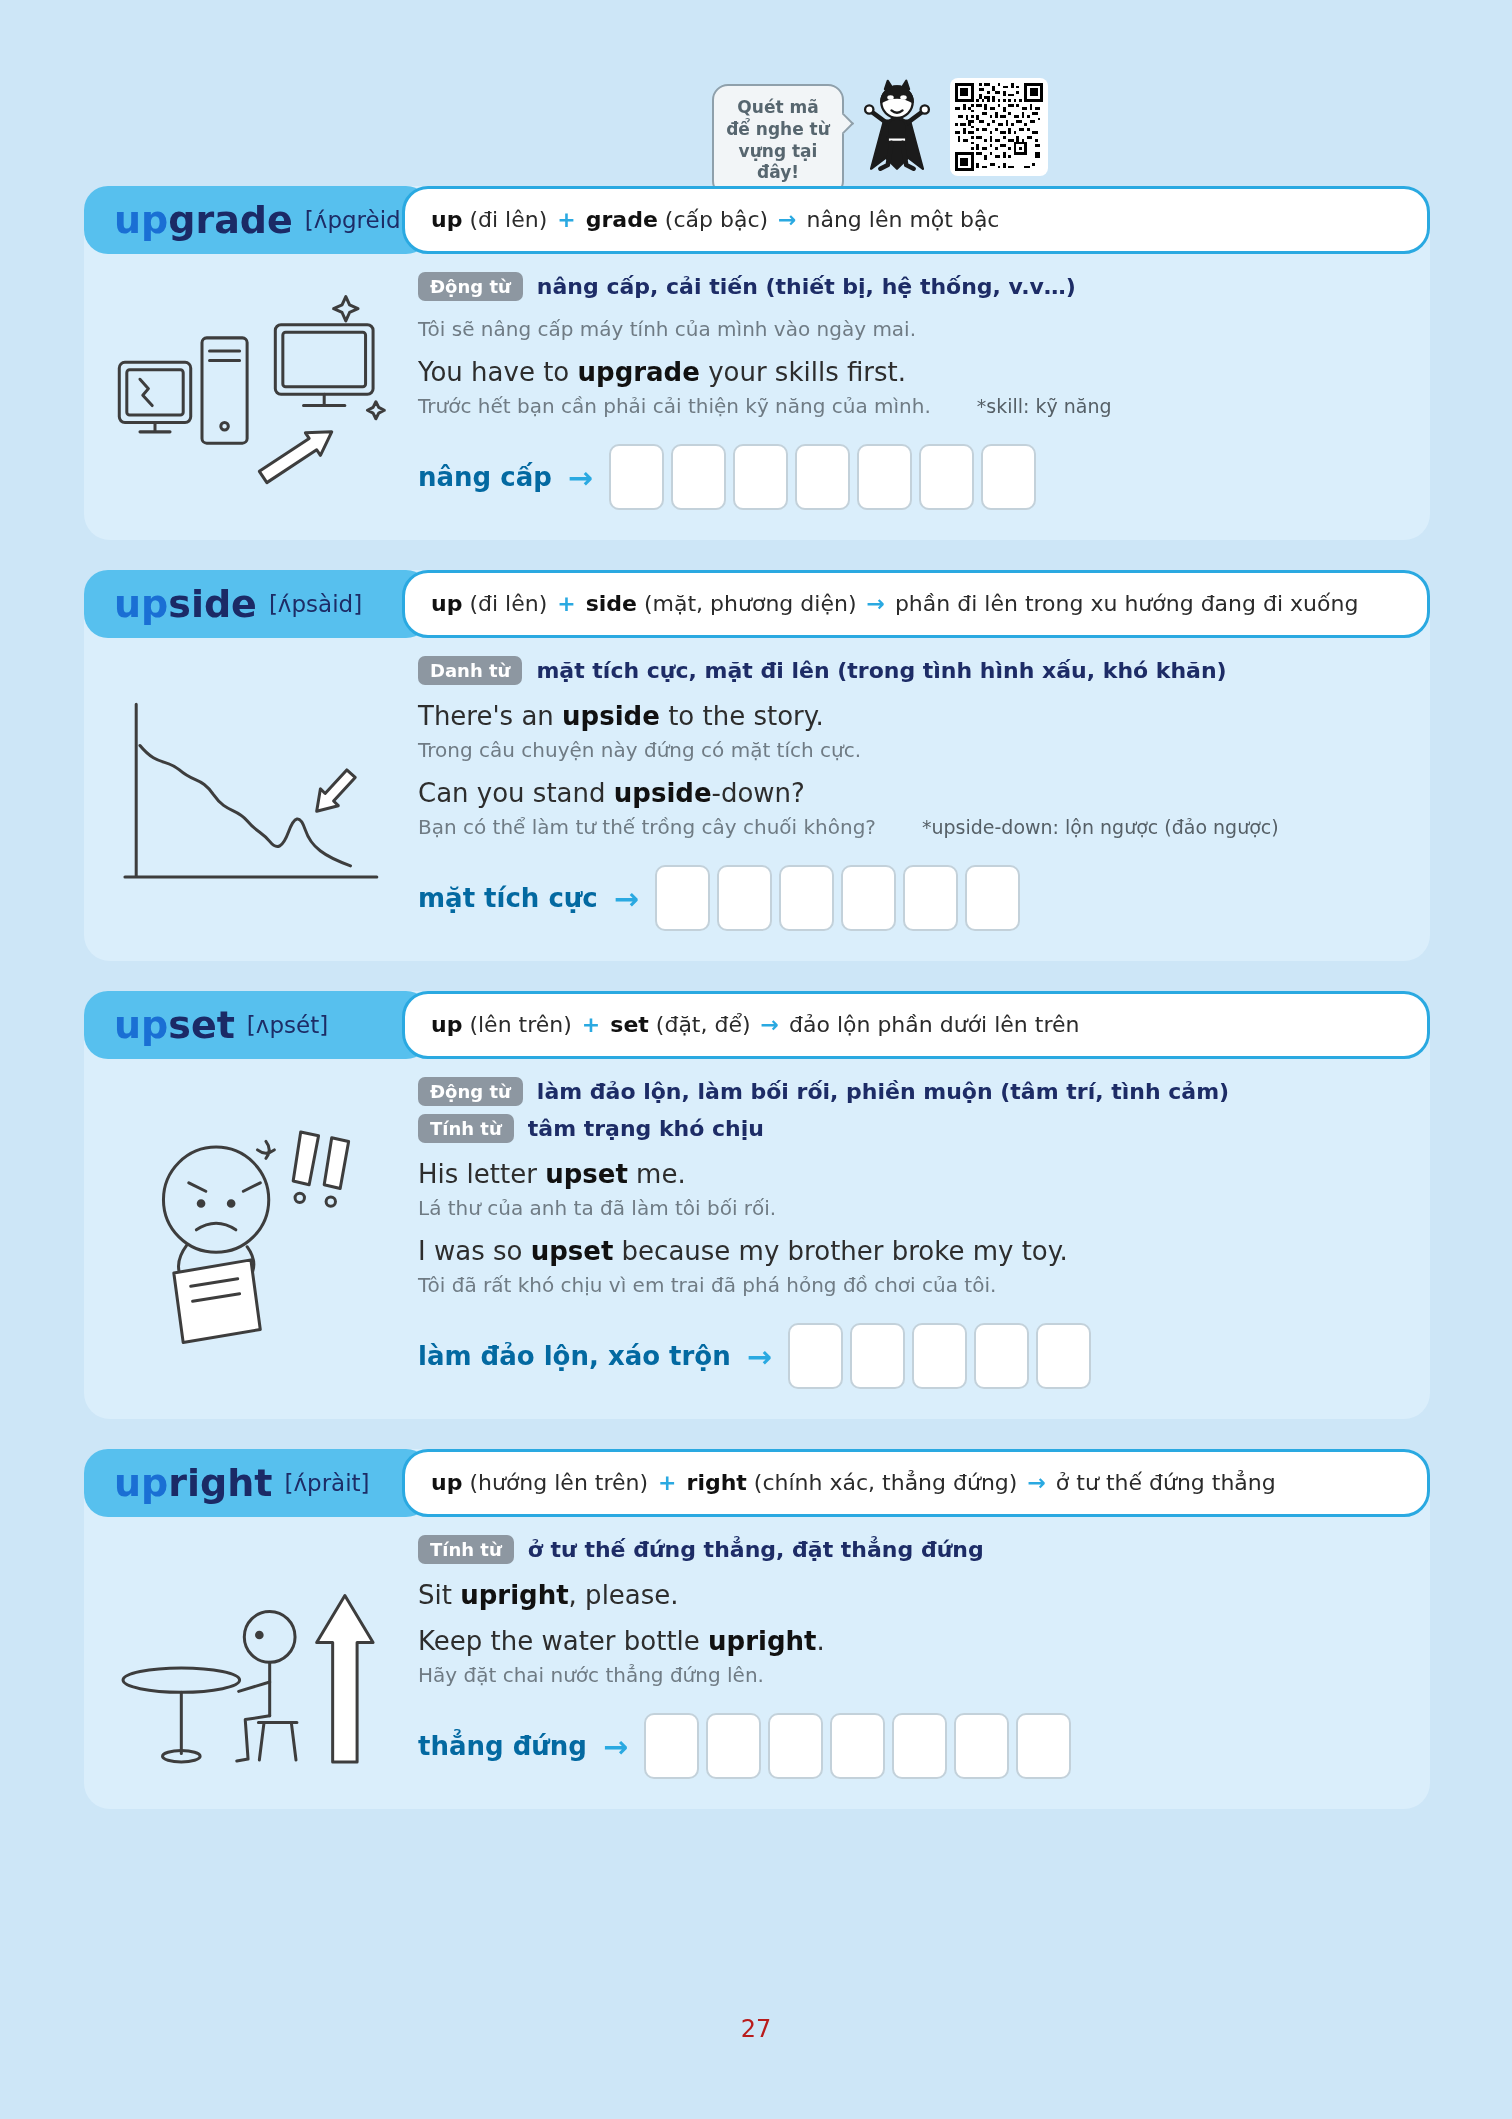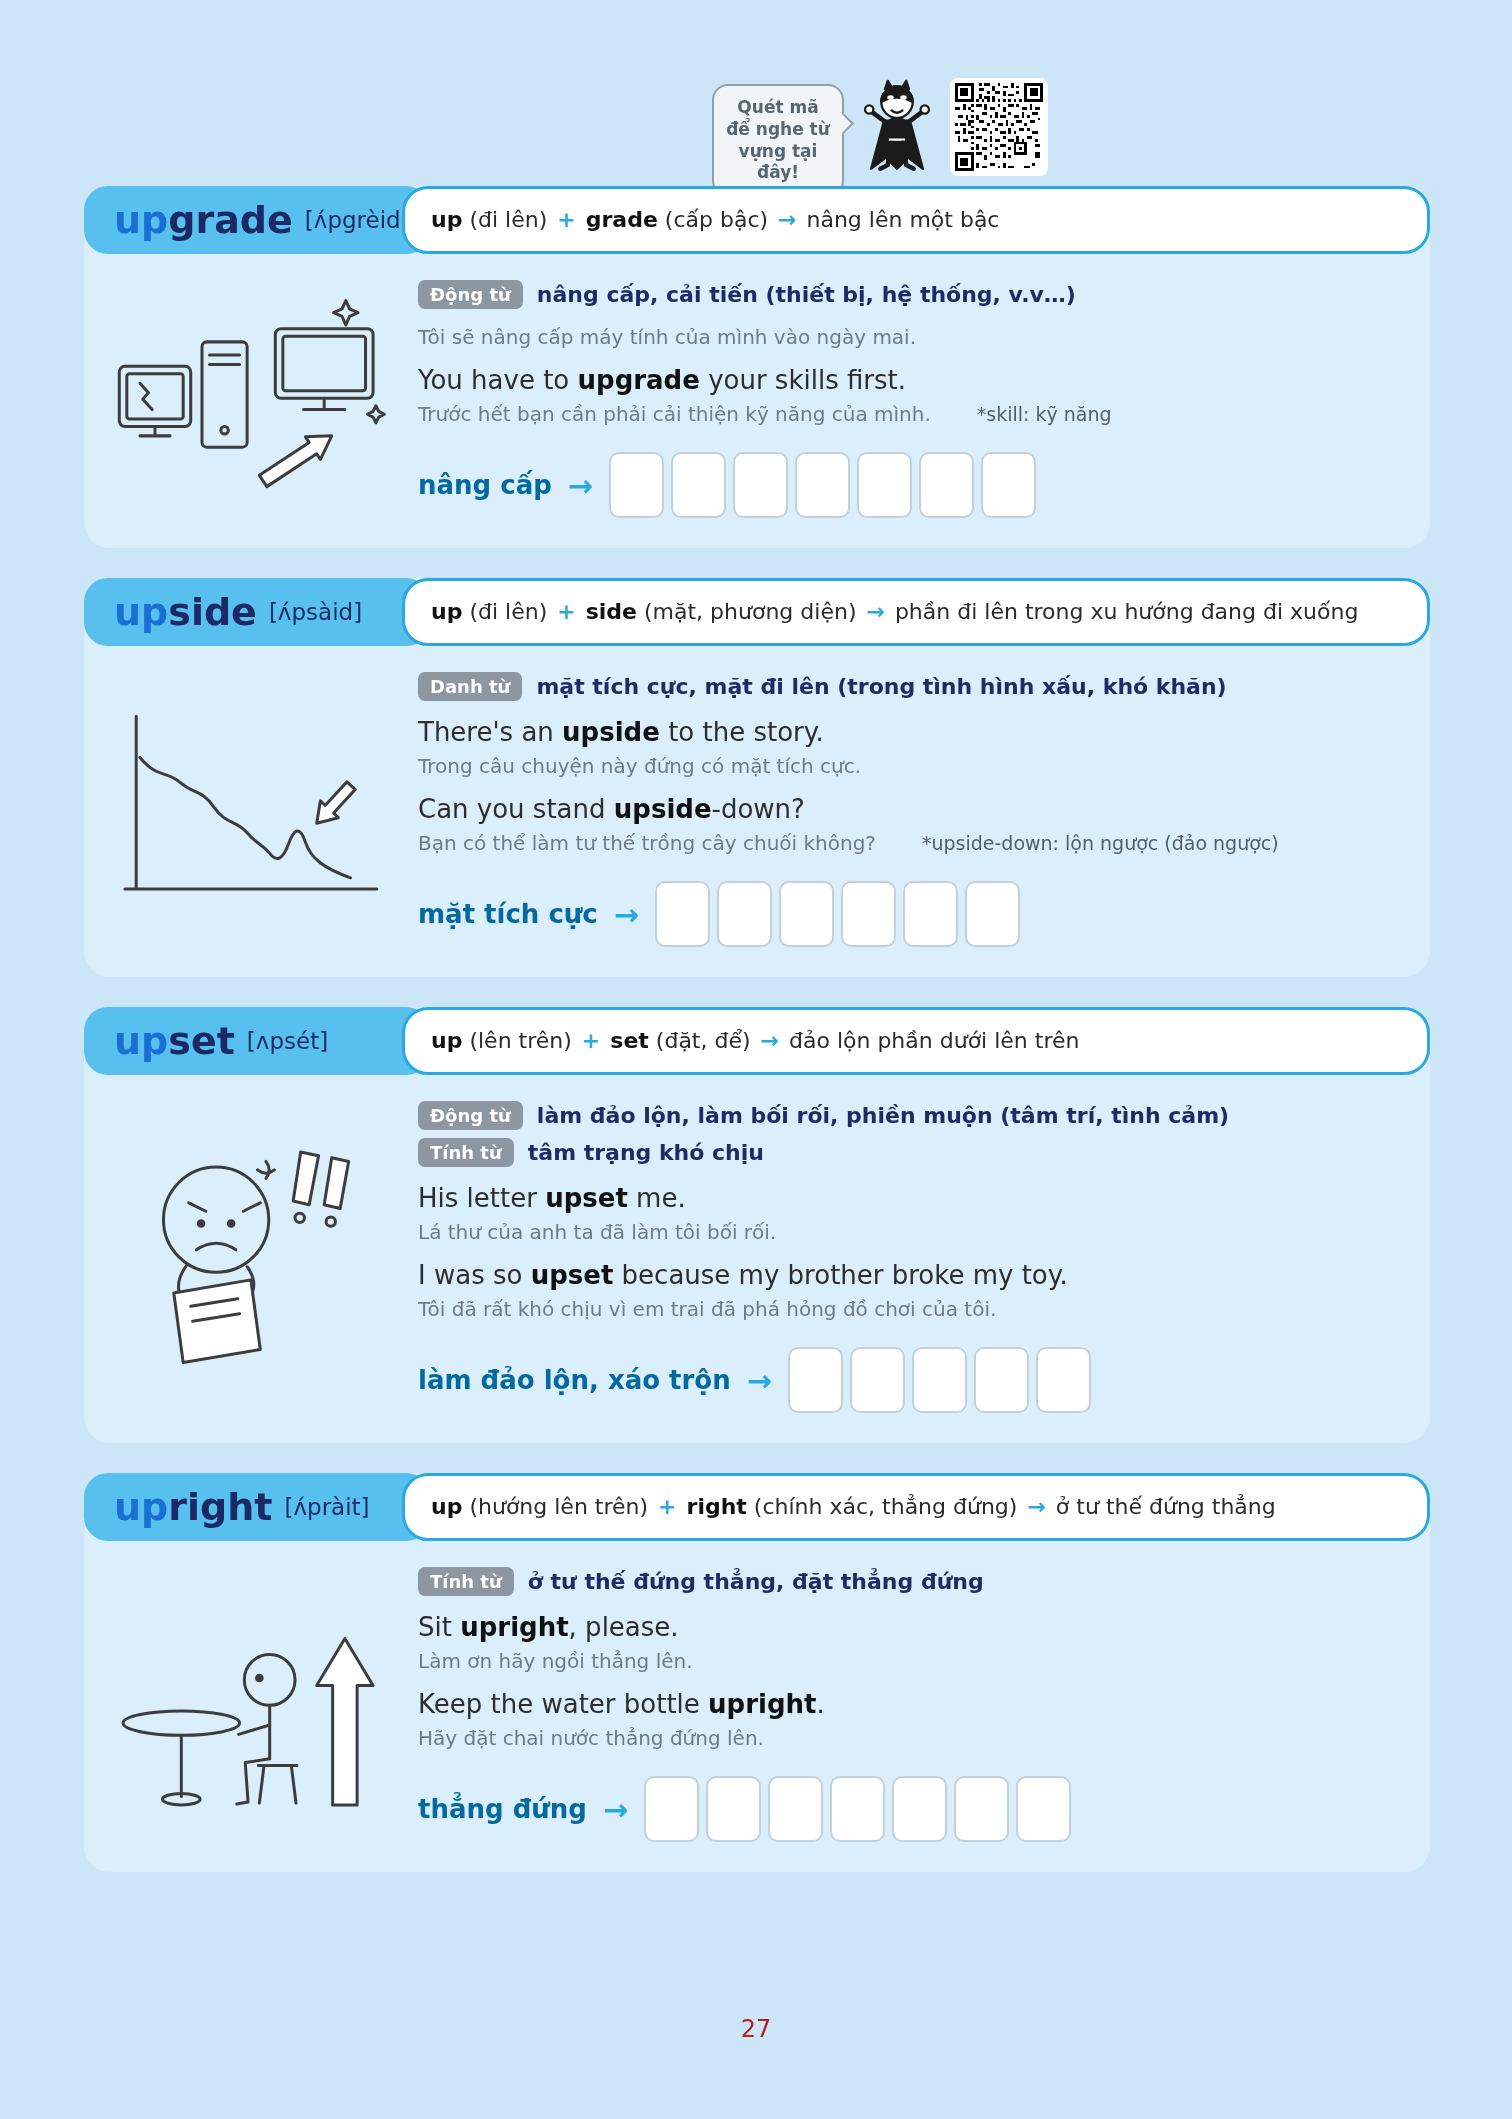--- a/index.html
+++ b/index.html
@@ -44,21 +44,21 @@
     display:flex; align-items:center; padding:3px 26px;
   }
   .formula { font-size:22px; color:#2b2b2b; line-height:1.45; }
   .formula b { color:#111; }
   .plus, .farrow { color:#2aa9e1; font-weight:bold; padding:0 3px; }
 
   .entry-body { display:flex; }
   .illus { flex:0 0 330px; display:flex; align-items:center; justify-content:center; padding:16px 8px; }
   .illus svg { width:282px; display:block; }
   .sketch { fill:none; stroke:#3d3d3d; stroke-width:3.2; stroke-linecap:round; stroke-linejoin:round; }
-  .econtent { flex:1; padding:26px 34px 30px 4px; }
+  .econtent { flex:1; padding:18px 34px 30px 4px; }
 
   .defline { display:flex; align-items:center; gap:14px; margin-bottom:8px; }
   .badge {
     background:#8d97a1; color:#fff; font-size:18px; font-weight:bold;
     border-radius:7px; padding:4px 12px; white-space:nowrap;
   }
   .deftext { color:#1d2c66; font-size:22px; font-weight:bold;text-align:center; }
 
   .example { margin-top:16px; }
   .en { font-size:26px; color:#2d2d2d; }
@@ -339,21 +339,20 @@
           </g>
         </svg>
       </div>
       <div class="econtent">
         <div class="defline">
           <span class="badge">Tính từ</span>
           <span class="deftext">ở tư thế đứng thẳng, đặt thẳng đứng</span>
         </div>
         <div class="example">
           <div class="en"><span>Sit </span><b>upright</b><span>, please.</span></div>
-          <div class="vi"><span>Làm ơn hãy ngồi thẳng lên.</span><span class="note"></span></div>
         </div>
         <div class="example">
           <div class="en"><span>Keep the water bottle </span><b>upright</b><span>.</span></div>
           <div class="vi"><span>Hãy đặt chai nước thẳng đứng lên.</span><span class="note"></span></div>
         </div>
         <div class="practice">
           <span class="plabel">thẳng đứng</span>
           <span class="parrow">→</span>
           <div class="boxes">
               <div class="wbox"></div>

